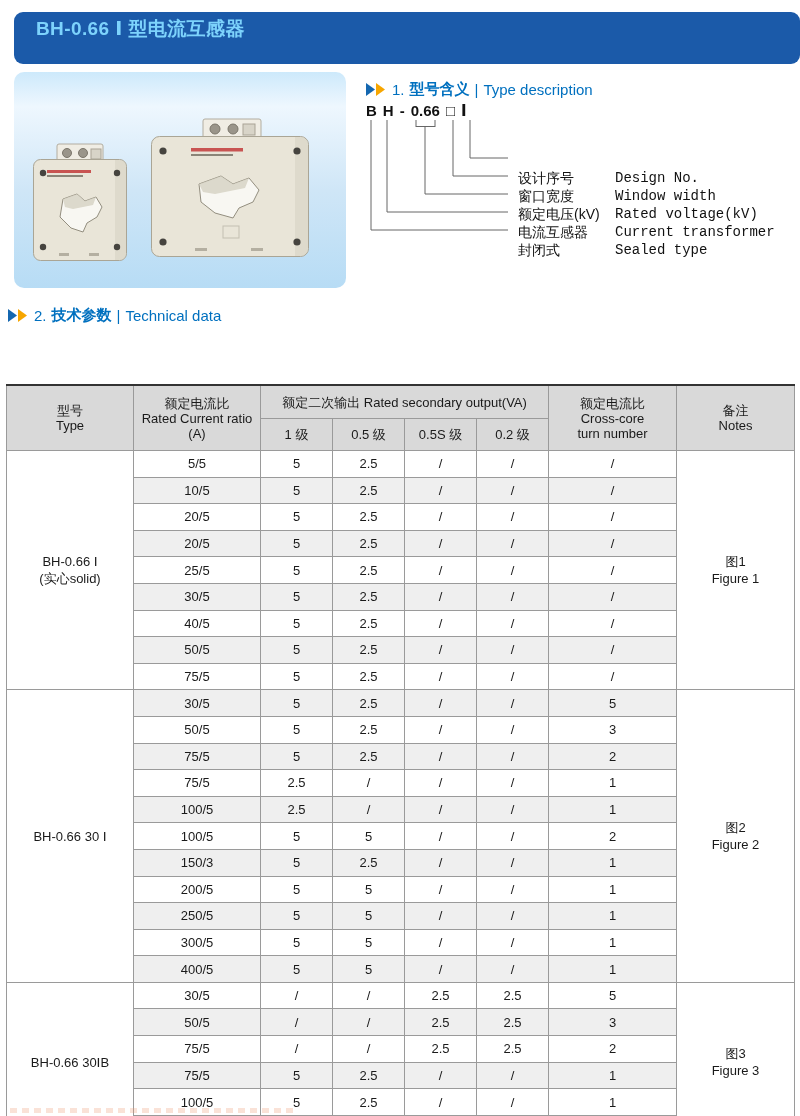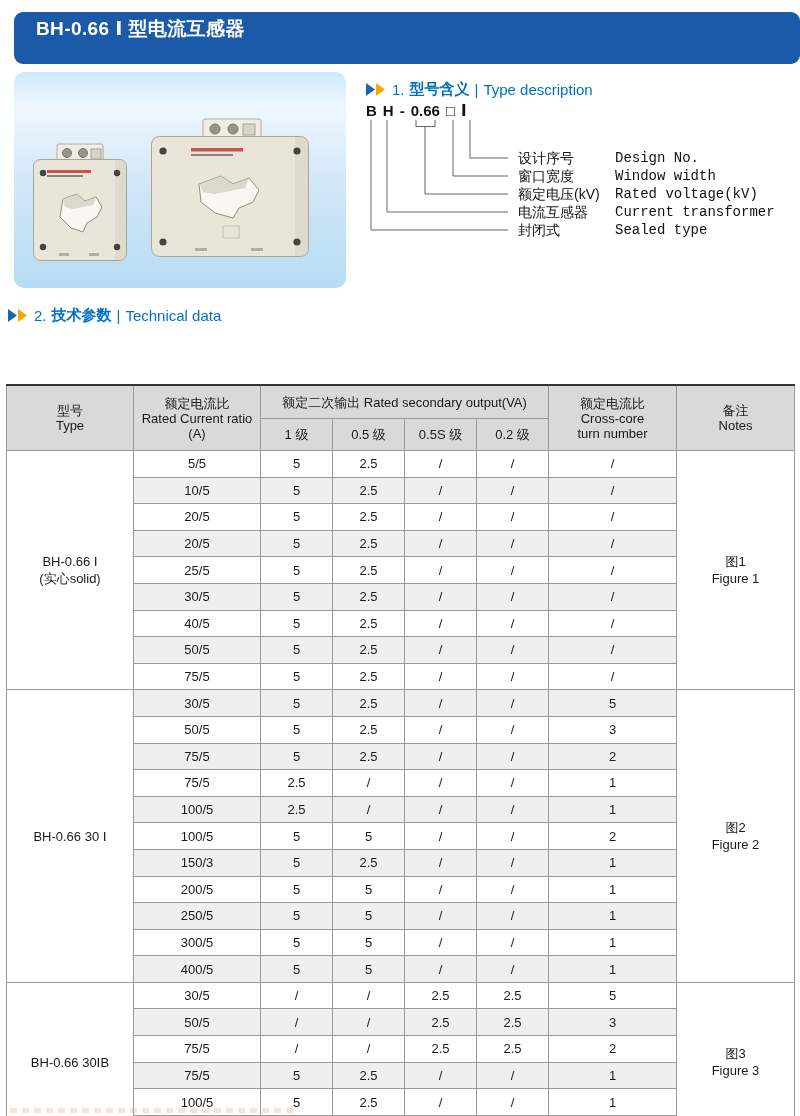--- a/index.html
+++ b/index.html
@@ -1,21 +1,21 @@
 <!DOCTYPE html>
 <html><head>
 <meta charset="utf-8">
 <style>
   html,body{margin:0;padding:0;}
   body{width:800px;height:1116px;position:relative;background:#fff;
        font-family:"Liberation Sans","DejaVu Sans",sans-serif;overflow:hidden;}
 
   
   .header{position:absolute;left:14px;top:12px;right:0;height:52px;background:#1b5aa9;
-          border-radius:9px;color:#ffffff;box-sizing:border-box;padding:5px 0 0 22px;}
+          border-radius:9px;color:#7dd3fc;box-sizing:border-box;padding:5px 0 0 22px;}
   .header .t1{font-size:19px;font-weight:bold;letter-spacing:.4px;line-height:23px;}
   .header .t2{font-size:16px;line-height:20px;}
 
   
   .photo-panel{position:absolute;left:14px;top:72px;width:332px;height:216px;border-radius:10px;
      background:linear-gradient(180deg,#cde9fb 0%,#eef7fe 16%,#cfe6f7 55%,#b7dcf5 100%);}
   .photo-panel svg{position:absolute;}
   #trans-small{left:19px;top:71px;}
   #trans-large{left:137px;top:46px;}
 
@@ -28,21 +28,21 @@
   .tri.o{background:#f7a600;margin-right:7px;}
   .sec-idx{margin-right:5px;}
   .sec-zh{font-weight:bold;}
   .sec-sep{margin:0 5px;color:#0070bf;}
 
   
   #diagram{position:absolute;left:360px;top:100px;width:440px;height:150px;}
   .model-line{position:absolute;left:6px;top:2px;display:flex;gap:6px;
               font-size:15px;font-weight:bold;color:#111;}
   #diag-svg{position:absolute;left:0;top:0;pointer-events:none;}
-  .leg-row{position:absolute;left:158px;height:18px;line-height:18px;font-size:14px;color:#111;white-space:nowrap;}
+  .leg-row{position:absolute;left:158px;height:18px;line-height:18px;font-size:14px;color:#111;white-space:nowrap;margin-top:20px;}
   .leg-en{position:absolute;left:97px;font-family:Liberation Mono, monospace;}
 
   
   table{position:absolute;left:6px;top:345px;width:788px;border-collapse:collapse;table-layout:fixed;
         border-top:2px solid #333;border-bottom:3px solid #222;
         border-left:1px solid #777;border-right:1px solid #777;margin-top:39px;}
   th,td{border:1px solid #9a9a9a;text-align:center;vertical-align:middle;
         font-size:13px;color:#1a1a1a;font-weight:normal;padding:0;}
   thead th{background:#d9d9d9;}
   thead tr.h1 th{height:32px;}

